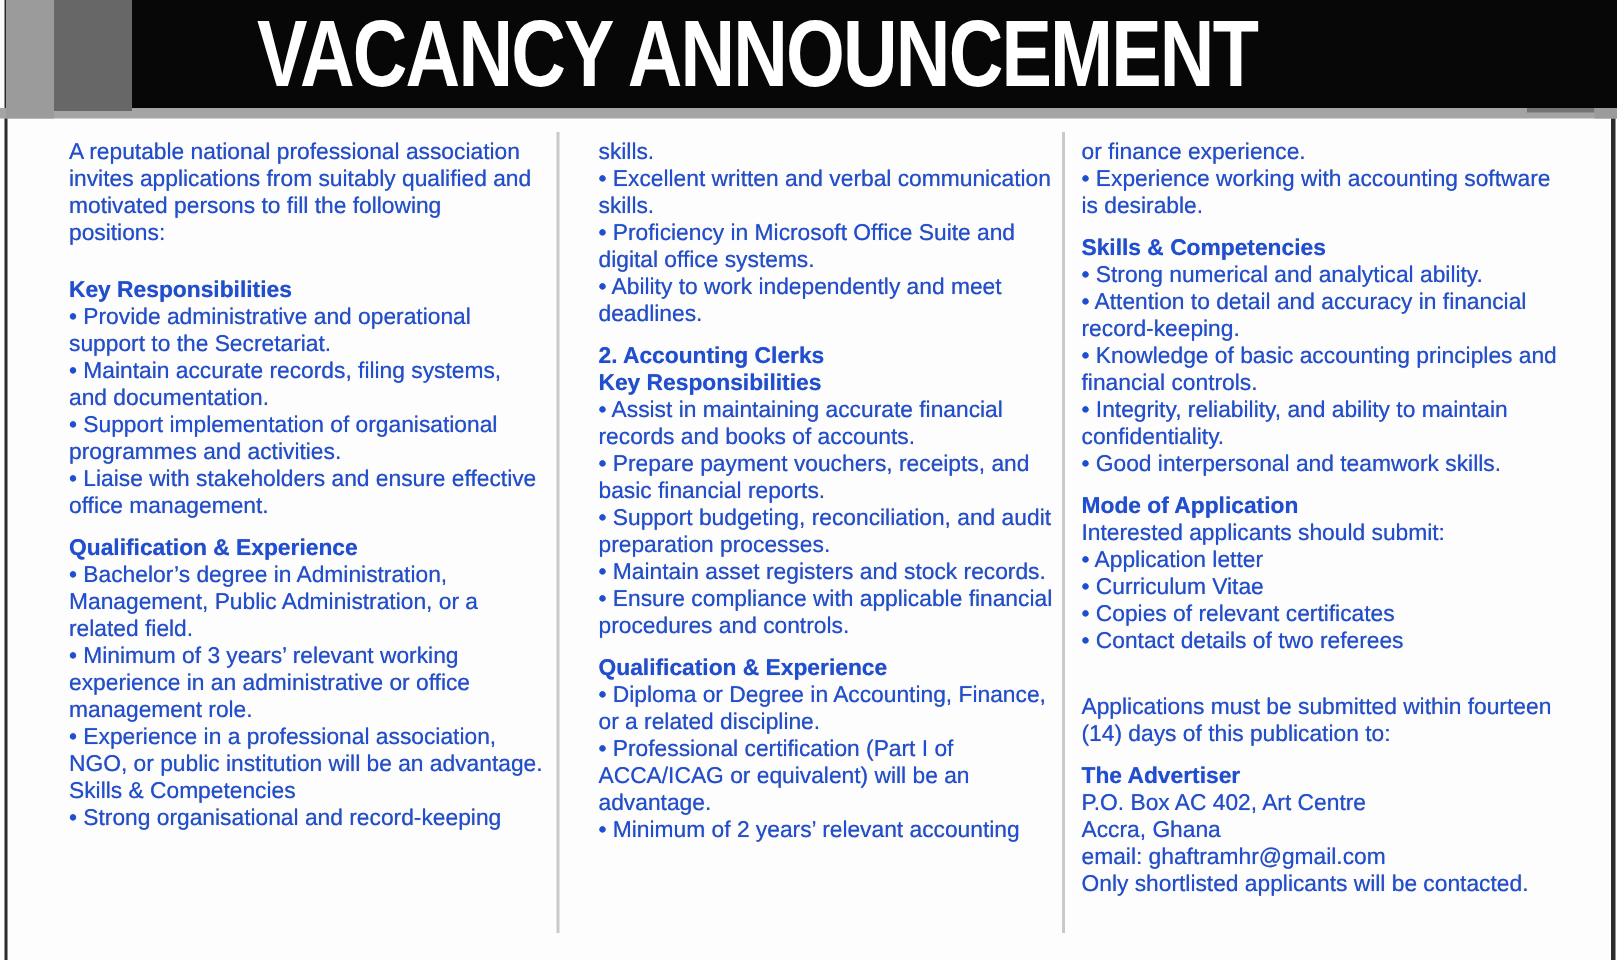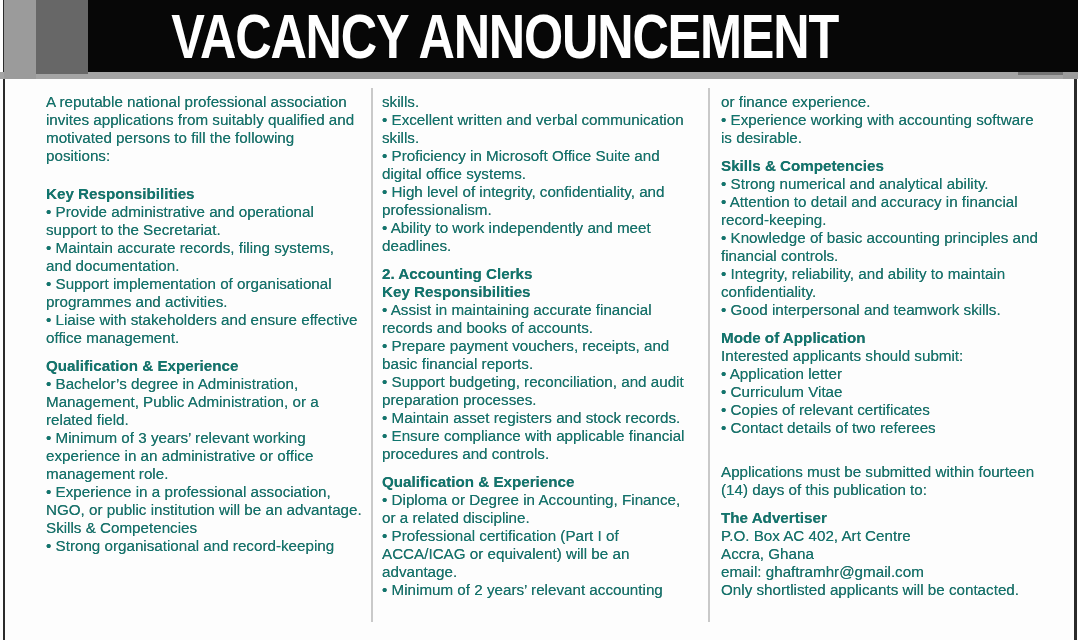--- a/index.html
+++ b/index.html
@@ -23,25 +23,25 @@
     display:flex;align-items:center;justify-content:flex-start;
   }
   .banner-title{
     color:#ffffff;font-weight:700;font-size:63px;line-height:72px;
     letter-spacing:-1.5px;white-space:nowrap;
     transform:scaleX(0.8);transform-origin:50% 50%;
     font-family:"Liberation Sans",sans-serif;
   }
   
   .col{
-    position:absolute;top:93px;color:#0f766e;font-size:15.2px;line-height:18px;
+    position:absolute;top:93px;color:#1d4ed8;font-size:15.2px;line-height:18px;
     text-shadow:0 0 0.5px rgba(45,45,45,0.65);
   }
   .col.c1{left:46px;width:316px;}
-  .col.c2{left:382px;width:314px;}
+  .col.c2{left:399px;width:314px;}
   .col.c3{left:721px;width:317px;}
   .sep{position:absolute;top:88px;height:534px;width:2px;background:#c9c9c9;z-index:1;}
   .sep.s1{left:371px;}
   .sep.s2{left:708px;}
   .blk{margin:0;}
   .blk.h{font-weight:700;}
   .b{font-weight:400;}
   .gap{height:10px;}
   .gap2{height:26px;}
 </style>
@@ -80,21 +80,20 @@
       <p class="blk"><span>• Bachelor’s degree in Administration, Management, Public Administration, or a related field.</span></p>
       <p class="blk"><span>• Minimum of </span><span class="b">3 years’ relevant working experience</span><span> in an administrative or office management role.</span></p>
       <p class="blk"><span>• Experience in a professional association, NGO, or public institution will be an advantage.</span></p>
       <p class="blk"><span>Skills &amp; Competencies</span></p>
       <p class="blk"><span>• Strong organisational and record-keeping</span></p>
     </div>
   <div class="col c2">
       <p class="blk"><span>skills.</span></p>
       <p class="blk"><span>• Excellent written and verbal communication skills.</span></p>
       <p class="blk"><span>• Proficiency in Microsoft Office Suite and digital office systems.</span></p>
-      <p class="blk"><span>• High level of integrity, confidentiality, and professionalism.</span></p>
       <p class="blk"><span>• Ability to work independently and meet deadlines.</span></p>
       <div class="gap"></div>
       <p class="blk h"><span>2. Accounting Clerks</span></p>
       <p class="blk h"><span>Key Responsibilities</span></p>
       <p class="blk"><span>• Assist in maintaining accurate financial records and books of accounts.</span></p>
       <p class="blk"><span>• Prepare payment vouchers, receipts, and basic financial reports.</span></p>
       <p class="blk"><span>• Support budgeting, reconciliation, and audit preparation processes.</span></p>
       <p class="blk"><span>• Maintain asset registers and stock records.</span></p>
       <p class="blk"><span>• Ensure compliance with applicable financial procedures and controls.</span></p>
       <div class="gap"></div>

